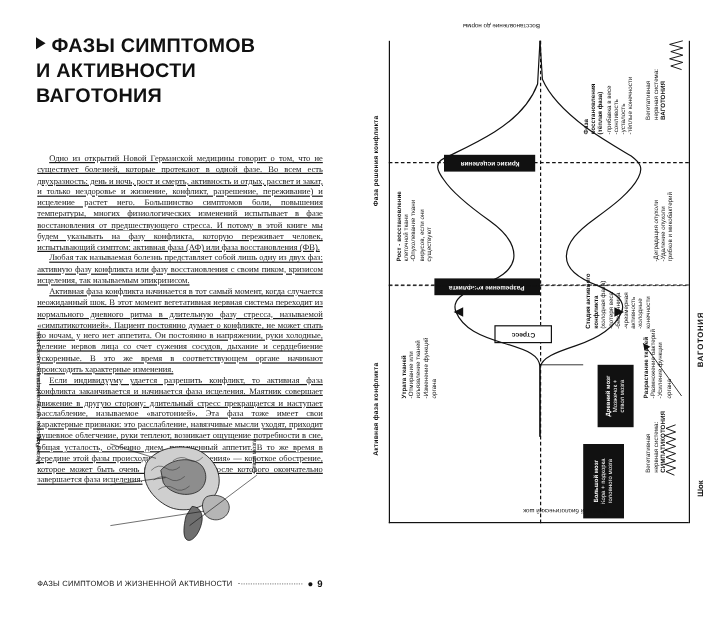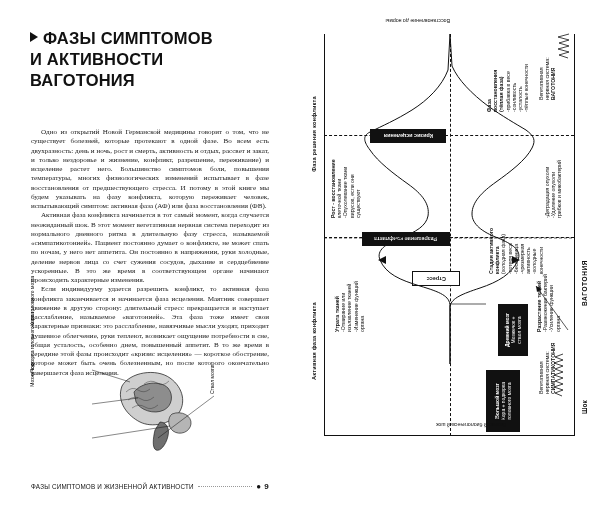--- a/index.html
+++ b/index.html
@@ -47,21 +47,21 @@
     display:inline;
   }
   .body-col{
     position:absolute;left:31px;top:128px;width:238px;
     font-size:7.1px;
     line-height:9.25px;
     text-align:justify;
     color:#1a1a1a;
     hyphens:auto;
   }
-  .body-col p{margin:0;text-indent:10px;}
+  .body-col p{margin:0;text-indent:10px;text-decoration:underline;}
 
   .figure-wrap{
     position:absolute;left:52px;top:352px;width:190px;height:110px;
   }
 
   .footer{
     position:absolute;left:31px;bottom:26px;width:238px;
     font-family:"Liberation Sans", sans-serif;
     font-size:6.3px;
     letter-spacing:0.2px;
@@ -119,20 +119,21 @@
   <div class="page page-left">
 
     <div class="title-block">
       <span class="title-arrow"></span><span class="title-text">ФАЗЫ СИМПТОМОВ</span><br>
       <span class="title-text">И АКТИВНОСТИ</span><br>
       <span class="title-text">ВАГОТОНИЯ</span>
     </div>
 
     <div class="body-col">
       <p><span>Одно из открытий Новой Германской медицины говорит о том, что не существует болезней, которые протекают в одной фазе. Во всем есть двухразность: день и ночь, рост и смерть, активность и отдых, рассвет и закат, и только нездоровье и жизнение, конфликт, разрешение, переживание) и исцеление растет него. Большинство симптомов боли, повышения температуры, многих физиологических изменений испытывает в фазе восстановления от предшествующего стресса. И потому в этой книге мы будем указывать на фазу конфликта, которую переживает человек, испытывающий симптом: активная фаза (АФ) или фаза восстановления (ФВ).</span></p>
+      <p><span>Любая так называемая болезнь представляет собой лишь одну из двух фаз: активную фазу конфликта или фазу восстановления с своим пиком, кризисом исцеления, так называемым эпикризисом.</span></p>
       <p><span>Активная фаза конфликта начинается в тот самый момент, когда случается неожиданный шок. В этот момент вегетативная нервная система переходит из нормального дневного ритма в длительную фазу стресса, называемой «симпатикотонией». Пациент постоянно думает о конфликте, не может спать по ночам, у него нет аппетита. Он постоянно в напряжении, руки холодные, деление нервов лица со счет сужения сосудов, дыхание и сердцебиение ускоренные. В это же время в соответствующем органе начинают происходить характерные изменения.</span></p>
       <p><span>Если индивидууму удается разрешить конфликт, то активная фаза конфликта заканчивается и начинается фаза исцеления. Маятник совершает движение в другую сторону: длительный стресс прекращается и наступает расслабление, называемое «ваготонией». Эта фаза тоже имеет свои характерные признаки: это расслабление, навязчивые мысли уходят, приходит душевное облегчение, руки теплеют, возникает ощущение потребности в сне, общая усталость, особенно днем, повышенный аппетит. В то же время в середине этой фазы происходит «кризис исцеления» — короткое обострение, которое может быть очень болезненным, но после которого окончательно завершается фаза исцеления.</span></p>
     </div>
 
     <div class="figure-wrap">
       <svg width="190" height="110" viewBox="0 0 190 110">
 
         <g fill="#cfcfcf" stroke="#111" stroke-width="0.7">
           <path d="M70 34 C78 20, 104 16, 118 26 C132 36, 134 52, 126 62 C118 72, 100 76, 88 70 C76 64, 64 50, 70 34 Z"></path>
         </g>

